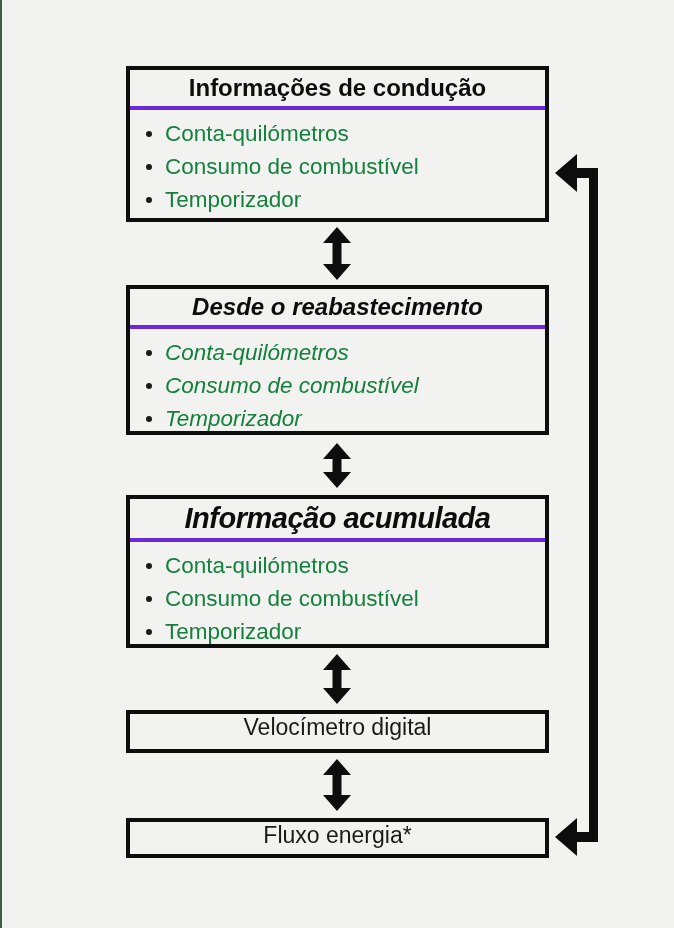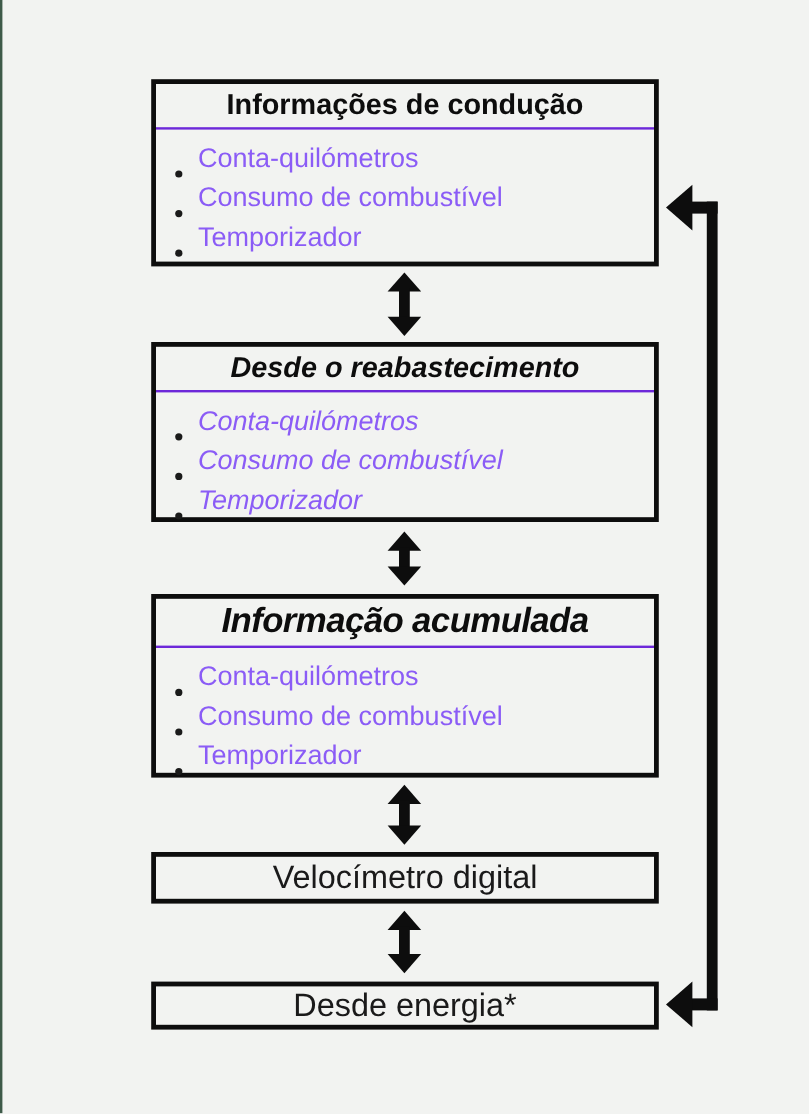--- a/index.html
+++ b/index.html
@@ -28,51 +28,50 @@
   }
   .box {
     position: absolute;
     left: 126px;
     width: 423px;
     box-sizing: border-box;
     border: 4px solid #0d0d0d;
     color: #141414;
   }
   .box-title {
-    border-bottom: 2px solid #6d28d9;
+    border-bottom: 4px solid #6d28d9;
     text-align: center;
     font-weight: bold;
     color: #0d0d0d;
   }
   .t24 { font-size: 24px; line-height: 36px; height: 36px; }
   .t29 { font-size: 29px; line-height: 39px; height: 39px; letter-spacing: -0.5px; font-style: italic; }
   .box-items {
     list-style: none;
     margin: 0;
     padding: 7px 0 0 16px;
   }
   .box-items li {
     display: flex;
-    align-items: flex-end;
+    align-items: center;
     font-size: 22.5px;
     line-height: 33px;
-    color: #8b5cf6;
+    color: #15803d;
   }
   .bullet {
     width: 6px; height: 6px;
     border-radius: 50%;
     background: #1a1a1a;
     margin-right: 13px;
     flex: 0 0 auto;
   }
   .box.simple {
     display: flex;
-    align-items: center;
     justify-content: center;
-    font-size: 27px;
+    font-size: 23px;
     color: #1a1a1a;
   }
   .box1 { top: 66px;  height: 156px; }
   .box2 { top: 285px; height: 150px; font-style: italic; }
   .box3 { top: 495px; height: 153px; }
   .box4 { top: 710px; height: 43px; }
   .box5 { top: 818px; height: 40px; }
   svg .ink { fill: #0d0d0d; }
 </style>
 </head>
@@ -169,16 +168,16 @@
         <span>Temporizador</span>
       </li>
     </ul>
   </div>
 
   <div class="box simple box4">
     <span>Velocímetro digital</span>
   </div>
 
   <div class="box simple box5">
-    <span>Desde energia*</span>
+    <span>Fluxo energia*</span>
   </div>
 
 </div>
 
 </body></html>

